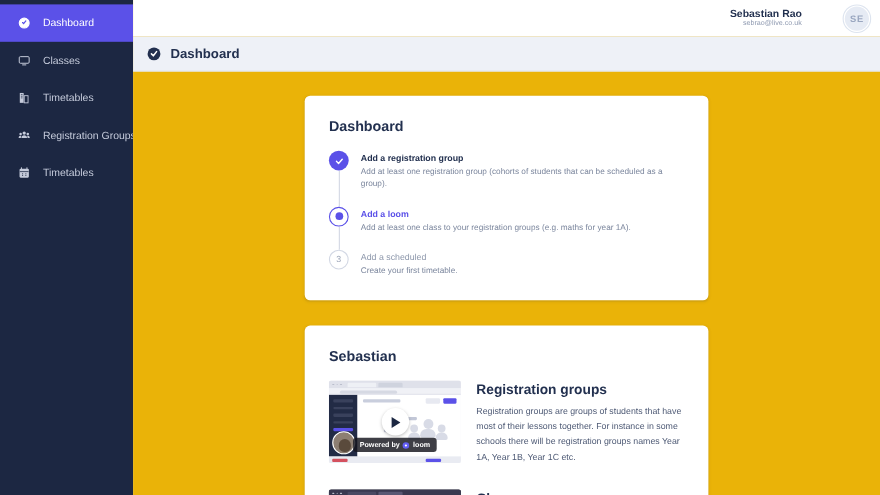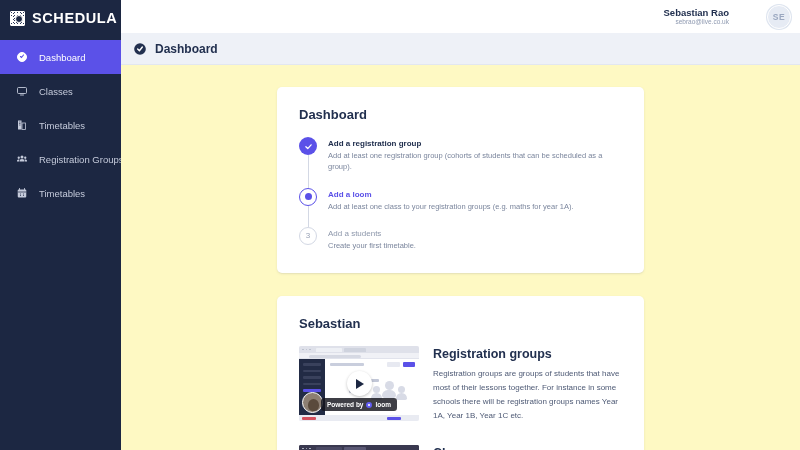--- a/index.html
+++ b/index.html
@@ -64,21 +64,21 @@
     display: flex; align-items: center; justify-content: center;
   }
   .nav-ico svg { width: 12px; height: 12px; display:block; }
   .nav-label { white-space: nowrap; }
 
   
   .main {
     flex: 1 1 auto;
     height: 450px;
     display: flex; flex-direction: column;
-    background: #fef9c3;
+    background: #eab308;
     position: relative;
   }
   .topbar {
     height: 33px;
     background: #ffffff;
     display: flex; align-items: center; justify-content: flex-end;
     padding: 0 9px;
     flex: 0 0 33px;
   }
   .user-block { display: flex; align-items: center; gap: 8px; }
@@ -272,24 +272,20 @@
   .concept-title { font-size: 12.5px; color: #22304f; font-weight: bold; margin-bottom: 6px; }
   .concept-text { font-size: 8px; color: #4e5a75; line-height: 1.75; }
 </style>
 </head>
 <body>
 
 <div class="app">
 
   <aside class="sidebar">
 
-    <div class="brand">
-      <span class="brand-mark"></span>
-      <span class="brand-text">SCHEDULA</span>
-    </div>
 
     <nav class="nav">
 
       <div class="nav-item active">
         <span class="nav-ico">
           <svg viewBox="0 0 24 24" fill="none" stroke="currentColor" stroke-width="2">
             <circle cx="12" cy="12" r="9" fill="currentColor" stroke="none"></circle>
             <circle cx="12" cy="12" r="9" stroke="currentColor" fill="none"></circle>
             <path d="M15 8l-4 5-2-2" stroke="#5b51e8" stroke-width="2.2" stroke-linecap="round"></path>
           </svg>
@@ -404,21 +400,21 @@
               <div class="step-desc">Add at least one class to your registration groups (e.g. maths for year 1A).</div>
             </div>
           </div>
 
           <div class="step">
 
             <div class="step-marker">
               <div class="dot-todo">3</div>
             </div>
             <div class="step-body">
-              <div class="step-title todo">Add a students</div>
+              <div class="step-title todo">Add a scheduled</div>
               <div class="step-desc">Create your first timetable.</div>
             </div>
           </div>
 
         </div>
       </div>
 
       <div class="card">
         <div class="card-title">Sebastian</div>
 

